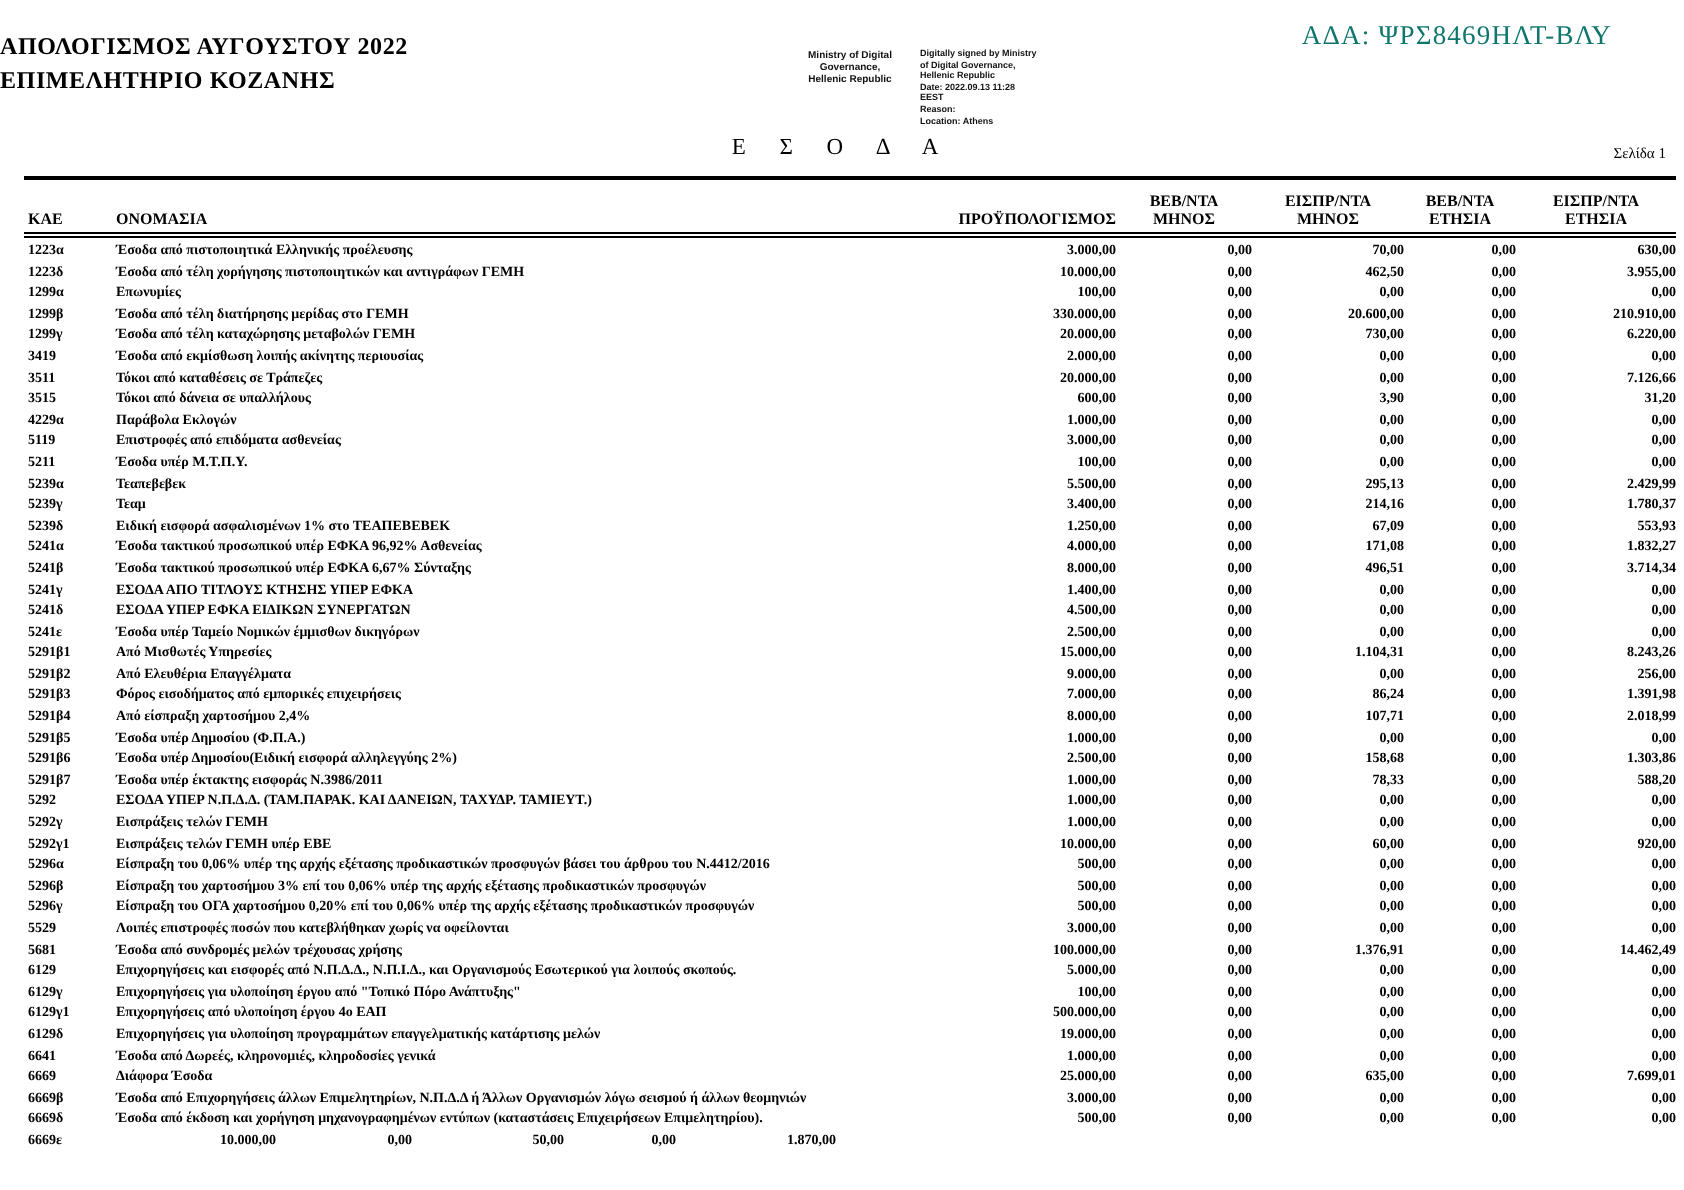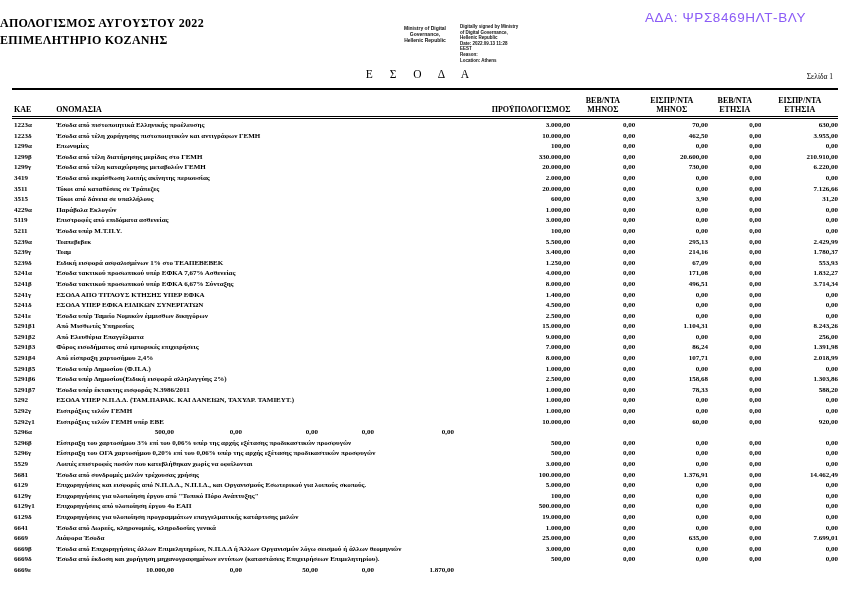--- a/index.html
+++ b/index.html
@@ -2,22 +2,22 @@
 <html><head>
 <meta charset="utf-8">
 <style>
   html,body{margin:0;padding:0;}
   body{width:842px;height:595px;background:#fff;color:#000;
        font-family:"Liberation Serif", serif; position:relative; overflow:hidden;}
   .page{position:absolute;inset:0;background:#fff;}
 
   
   .ada{position:absolute;top:10px;right:36px;
-       font-family:Liberation Sans, sans-serif;font-size:13.5px;
-       letter-spacing:.6px;color:#8b5cf6;white-space:nowrap;}
+       font-family:Liberation Serif, serif;font-size:13.5px;
+       letter-spacing:.6px;color:#0f766e;white-space:nowrap;}
 
   
   .title-wrap{position:absolute;top:15px;left:0;width:100%;
        font-weight:bold;font-size:12px;line-height:17px;letter-spacing:.3px;}
 
   
   .stamp-left{position:absolute;top:25px;left:386px;width:78px;
        font-family:"Liberation Sans", sans-serif;font-size:5px;font-weight:bold;
        line-height:6px;text-align:center;color:#111;}
   .stamp-right{position:absolute;top:24px;left:460px;width:80px;
@@ -29,21 +29,21 @@
        font-weight:normal;font-size:11.5px;letter-spacing:7px;}
   .page-label{position:absolute;top:72px;right:9px;font-size:7.5px;}
 
   
   .table{position:absolute;top:88px;left:12px;width:826px;border-top:2px solid #000;}
   .thead{display:flex;align-items:flex-end;box-sizing:border-box;
        height:29px;padding:2px 0 2px 0;border-bottom:3px double #000;
        font-weight:bold;font-size:8px;line-height:9px;}
   .col-kae{width:44px;box-sizing:border-box;padding-left:2px;font-family:Liberation Serif, serif;}
   .col-name{width:420px;box-sizing:border-box;padding-left:2px;}
-  .col-budget{width:82px;margin-left:36px;}
+  .col-budget{width:82px;}
   .col-m1{width:68px;}
   .col-m2{width:76px;}
   .col-y1{width:56px;}
   .col-y2{width:80px;}
   .hr{text-align:right;}
   .hc{text-align:center;}
   .tbody{padding-top:1px;}
   .row{display:flex;height:10.6px;line-height:10.5px;font-size:7px;font-weight:bold;}
   .cell{white-space:nowrap;overflow:hidden;box-sizing:border-box;}
   .num{text-align:right;}
@@ -223,21 +223,21 @@
           <div class="col-kae cell">5239δ</div>
           <div class="col-name cell">Ειδική εισφορά ασφαλισμένων 1% στο ΤΕΑΠΕΒΕΒΕΚ</div>
           <div class="col-budget cell num">1.250,00</div>
           <div class="col-m1 cell num">0,00</div>
           <div class="col-m2 cell num">67,09</div>
           <div class="col-y1 cell num">0,00</div>
           <div class="col-y2 cell num">553,93</div>
         </div>
         <div class="row">
           <div class="col-kae cell">5241α</div>
-          <div class="col-name cell">Έσοδα τακτικού προσωπικού υπέρ ΕΦΚΑ 7,67% Ασθενείας</div>
+          <div class="col-name cell">Έσοδα τακτικού προσωπικού υπέρ ΕΦΚΑ 96,92% Ασθενείας</div>
           <div class="col-budget cell num">4.000,00</div>
           <div class="col-m1 cell num">0,00</div>
           <div class="col-m2 cell num">171,08</div>
           <div class="col-y1 cell num">0,00</div>
           <div class="col-y2 cell num">1.832,27</div>
         </div>
         <div class="row">
           <div class="col-kae cell">5241β</div>
           <div class="col-name cell">Έσοδα τακτικού προσωπικού υπέρ ΕΦΚΑ  6,67% Σύνταξης</div>
           <div class="col-budget cell num">8.000,00</div>
@@ -358,20 +358,21 @@
           <div class="col-kae cell">5292γ1</div>
           <div class="col-name cell">Εισπράξεις τελών ΓΕΜΗ υπέρ ΕΒΕ</div>
           <div class="col-budget cell num">10.000,00</div>
           <div class="col-m1 cell num">0,00</div>
           <div class="col-m2 cell num">60,00</div>
           <div class="col-y1 cell num">0,00</div>
           <div class="col-y2 cell num">920,00</div>
         </div>
         <div class="row">
           <div class="col-kae cell">5296α</div>
+          <div class="col-name cell">Είσπραξη του 0,06% υπέρ της αρχής εξέτασης προδικαστικών προσφυγών βάσει του άρθρου του Ν.4412/2016</div>
           <div class="col-budget cell num">500,00</div>
           <div class="col-m1 cell num">0,00</div>
           <div class="col-m2 cell num">0,00</div>
           <div class="col-y1 cell num">0,00</div>
           <div class="col-y2 cell num">0,00</div>
         </div>
         <div class="row">
           <div class="col-kae cell">5296β</div>
           <div class="col-name cell">Είσπραξη του χαρτοσήμου 3% επί του 0,06% υπέρ της αρχής εξέτασης προδικαστικών προσφυγών</div>
           <div class="col-budget cell num">500,00</div>

